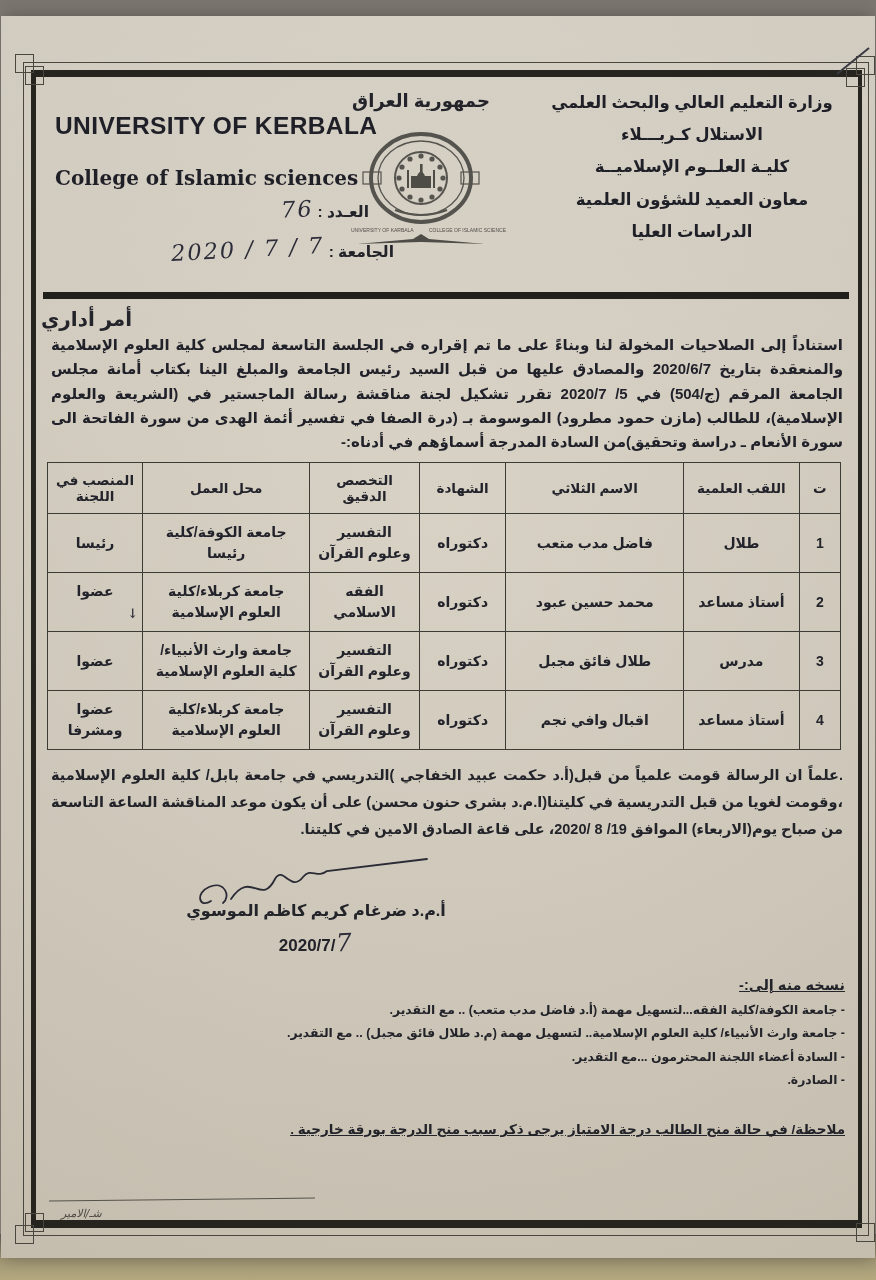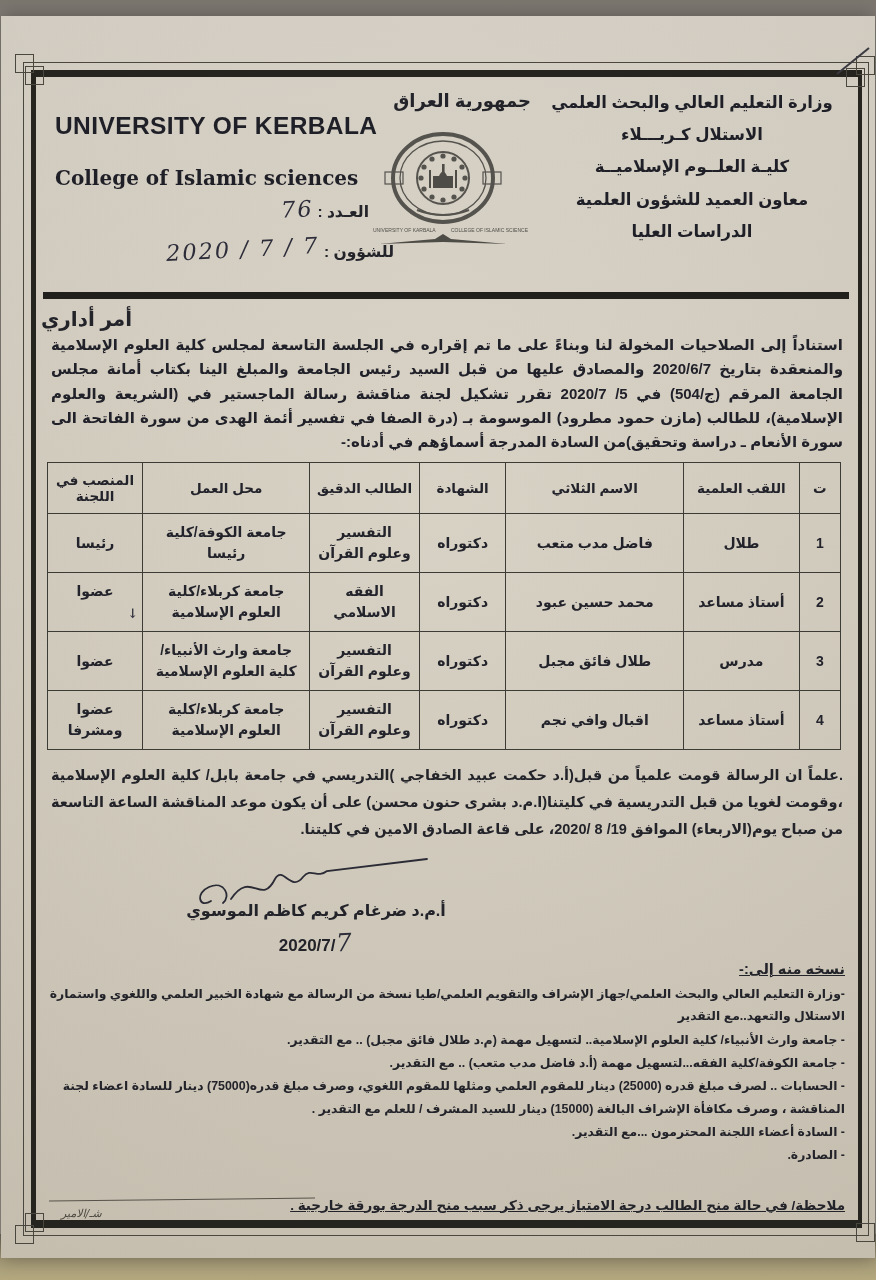--- a/index.html
+++ b/index.html
@@ -31,21 +31,21 @@
   .c-tl{left:14px;top:38px;} .c-tl2{left:24px;top:50px;}
   .c-tr{right:0px;top:40px;} .c-tr2{right:10px;top:52px;}
   .c-bl{left:14px;bottom:14px;} .c-bl2{left:24px;bottom:26px;}
   .c-br{right:0px;bottom:16px;}
   .pen-corner{position:absolute;right:2px;top:28px;}
   
   .content{position:absolute;left:40px;right:26px;top:62px;bottom:40px;direction:rtl;color:#23232a;}
   .header{position:relative;height:212px;}
   .ministry{position:absolute;left:auto;right:6px;top:8px;width:302px;text-align:center;
     font-weight:700;font-size:16.5px;line-height:1.95;color:#1f1f27;}
-  .republic-wrap{position:absolute;right:318px;width:220px;top:12px;text-align:right;}
+  .republic-wrap{position:absolute;right:318px;width:220px;top:12px;text-align:center;}
   .republic{font-weight:700;font-size:18px;}
   .logo{margin-top:14px;opacity:.88;}
   .eng{position:absolute;left:14px;top:20px;width:330px;direction:ltr;color:#1f1f27;margin-top:14px;}
   .eng-univ{font-size:24.5px;font-weight:700;letter-spacing:.4px;font-family:"Liberation Sans","DejaVu Sans",sans-serif;}
   .eng-col{font-size:20px;font-weight:600;margin-top:26px;font-family:"DejaVu Serif","Liberation Serif",serif;}
   .numrow{position:absolute;right:480px;top:118px;width:230px;direction:rtl;font-weight:700;font-size:15.5px;white-space:nowrap;}
   .daterow{position:absolute;right:455px;top:158px;width:300px;direction:rtl;font-weight:700;font-size:15.5px;white-space:nowrap;}
   .hand{font-family:"DejaVu Serif","Liberation Serif",serif;font-style:italic;font-weight:400;
     font-size:1.45em;color:#2d2d3a;letter-spacing:2px;display:inline-block;transform:rotate(-3deg);}
   .separator{height:7px;background:#22201c;margin:2px 0 0 2px;}
@@ -56,21 +56,21 @@
     font-size:14px;font-weight:700;color:#23232b;padding:3px 4px;}
   th{font-size:13.5px;height:44px;}
   td{height:52px;line-height:1.5;}
   .rowmark{display:block;text-align:right;font-size:13px;color:#3a3a46;margin-top:2px;font-family:"DejaVu Serif",serif;}
   .para2{font-size:14.5px;font-weight:700;line-height:1.85;text-align:justify;margin:12px 6px 0 10px;}
   .sigblock{width:310px;margin:58px auto 0 120px;margin-right:auto;text-align:center;position:relative;}
   .sig-svg{position:absolute;top:-52px;right:20px;}
   .sig-name{font-size:16px;font-weight:700;white-space:nowrap;}
   .sig-title{font-size:15.5px;font-weight:700;margin-top:6px;}
   .sig-date{font-size:17px;font-weight:700;margin-top:8px;direction:ltr;}
-  .copies-head{font-size:14.5px;font-weight:700;text-decoration:underline;margin:4px 4px 6px 0;}
+  .copies-head{font-size:14.5px;font-weight:700;text-decoration:underline;margin:20px 4px 6px 0;}
   .copies{font-size:12.4px;font-weight:700;line-height:1.8;margin:0 4px 0 6px;text-align:right;}
   .copies div{margin-bottom:1px;}
   .note{font-size:13.5px;font-weight:700;text-decoration:underline;margin:30px 4px 0 6px;text-align:right;}
   .footline{position:absolute;left:48px;right:560px;bottom:58px;height:1.2px;background:#56534a;transform:rotate(-.6deg);}
   .footmark{position:absolute;left:60px;bottom:38px;font-size:11px;color:#4d4a42;
     font-family:"DejaVu Serif",serif;font-style:italic;}
 </style>
 </head>
 <body>
 
@@ -142,21 +142,21 @@
       <div class="eng">
         <div class="eng-univ">UNIVERSITY OF KERBALA</div>
         <div class="eng-col">College of Islamic sciences</div>
       </div>
 
       <div class="numrow">
         <span>العـدد :</span>
         <span class="hand">76</span>
       </div>
       <div class="daterow">
-        <span>للشؤون :</span>
+        <span>الجامعة :</span>
         <span class="hand" dir="ltr">2020 / 7 / 7</span>
       </div>
     </div>
 
     <div class="separator"></div>
 
     <div class="title">أمر أداري</div>
     <div class="para1">استناداً إلى الصلاحيات المخولة لنا وبناءً على ما تم إقراره في الجلسة التاسعة لمجلس كلية العلوم الإسلامية والمنعقدة بتاريخ 2020/6/7 والمصادق عليها من قبل السيد رئيس الجامعة والمبلغ الينا بكتاب أمانة مجلس الجامعة المرقم (ج/504) في 5/ 2020/7 تقرر تشكيل لجنة مناقشة رسالة الماجستير في (الشريعة والعلوم الإسلامية)، للطالب (مازن حمود مطرود) الموسومة بـ (درة الصفا في تفسير أئمة الهدى من سورة الفاتحة الى سورة الأنعام ـ دراسة وتحقيق)من السادة المدرجة أسماؤهم في أدناه:-</div>
 
     <table dir="rtl">
@@ -168,21 +168,21 @@
         <col style="width:106px">
           <col style="width:162px">
           <col style="width:92px">
       </colgroup>
       <thead>
         <tr>
           <th>ت</th>
           <th>اللقب العلمية</th>
           <th>الاسم الثلاثي</th>
           <th>الشهادة</th>
-          <th>الطالب الدقيق</th>
+          <th>التخصص الدقيق</th>
           <th>محل العمل</th>
           <th>المنصب في اللجنة</th>
         </tr>
       </thead>
       <tbody>
         <tr>
           <td>1</td>
           <td>طلال</td>
           <td>فاضل مدب متعب</td>
           <td>دكتوراه</td>
@@ -225,24 +225,22 @@
     <div class="sigblock">
       <svg class="sig-svg" width="260" height="70">
         <path d="M20,52 C8,60 4,44 18,38 C34,31 40,48 32,54 M40,50 C60,20 70,58 84,30 C92,16 100,44 112,28 C120,18 126,30 136,22 L236,10" fill="none" stroke="#2b2b36" stroke-width="1.8" stroke-linecap="round"></path>
       </svg>
       <div class="sig-name">أ.م.د ضرغام كريم كاظم الموسوي</div>
       <div class="sig-date"><span>2020/7/</span><span class="hand">7</span></div>
     </div>
 
     <div class="copies-head">نسخه منه إلى:-</div>
     <div class="copies">
-      <div>-وزارة التعليم العالي والبحث العلمي/جهاز الإشراف والتقويم العلمي/طيا نسخة من الرسالة مع شهادة الخبير العلمي واللغوي واستمارة الاستلال والتعهد..مع التقدير</div>
+      <div>- جامعة الكوفة/كلية الفقه...لتسهيل مهمة (أ.د فاضل مدب متعب) .. مع التقدير.</div>
       <div>- جامعة وارث الأنبياء/ كلية العلوم الإسلامية.. لتسهيل مهمة (م.د طلال فائق مجبل) .. مع التقدير.</div>
-      <div>- جامعة الكوفة/كلية الفقه...لتسهيل مهمة (أ.د فاضل مدب متعب) .. مع التقدير.</div>
-      <div>- الحسابات .. لصرف مبلغ قدره (25000) دينار للمقوم العلمي ومثلها للمقوم اللغوي، وصرف مبلغ قدره(75000) دينار للسادة اعضاء لجنة المناقشة ، وصرف مكافأة الإشراف البالغة (15000) دينار للسيد المشرف / للعلم مع التقدير .</div>
       <div>- السادة أعضاء اللجنة المحترمون ...مع التقدير.</div>
       <div>- الصادرة.</div>
     </div>
 
     <div class="note">ملاحظة/ في حالة منح الطالب درجة الامتياز يرجى ذكر سبب منح الدرجة بورقة خارجية .</div>
   </div>
 
   <div class="footline"></div>
   <div class="footmark">شـ/الامير</div>
 </div>

